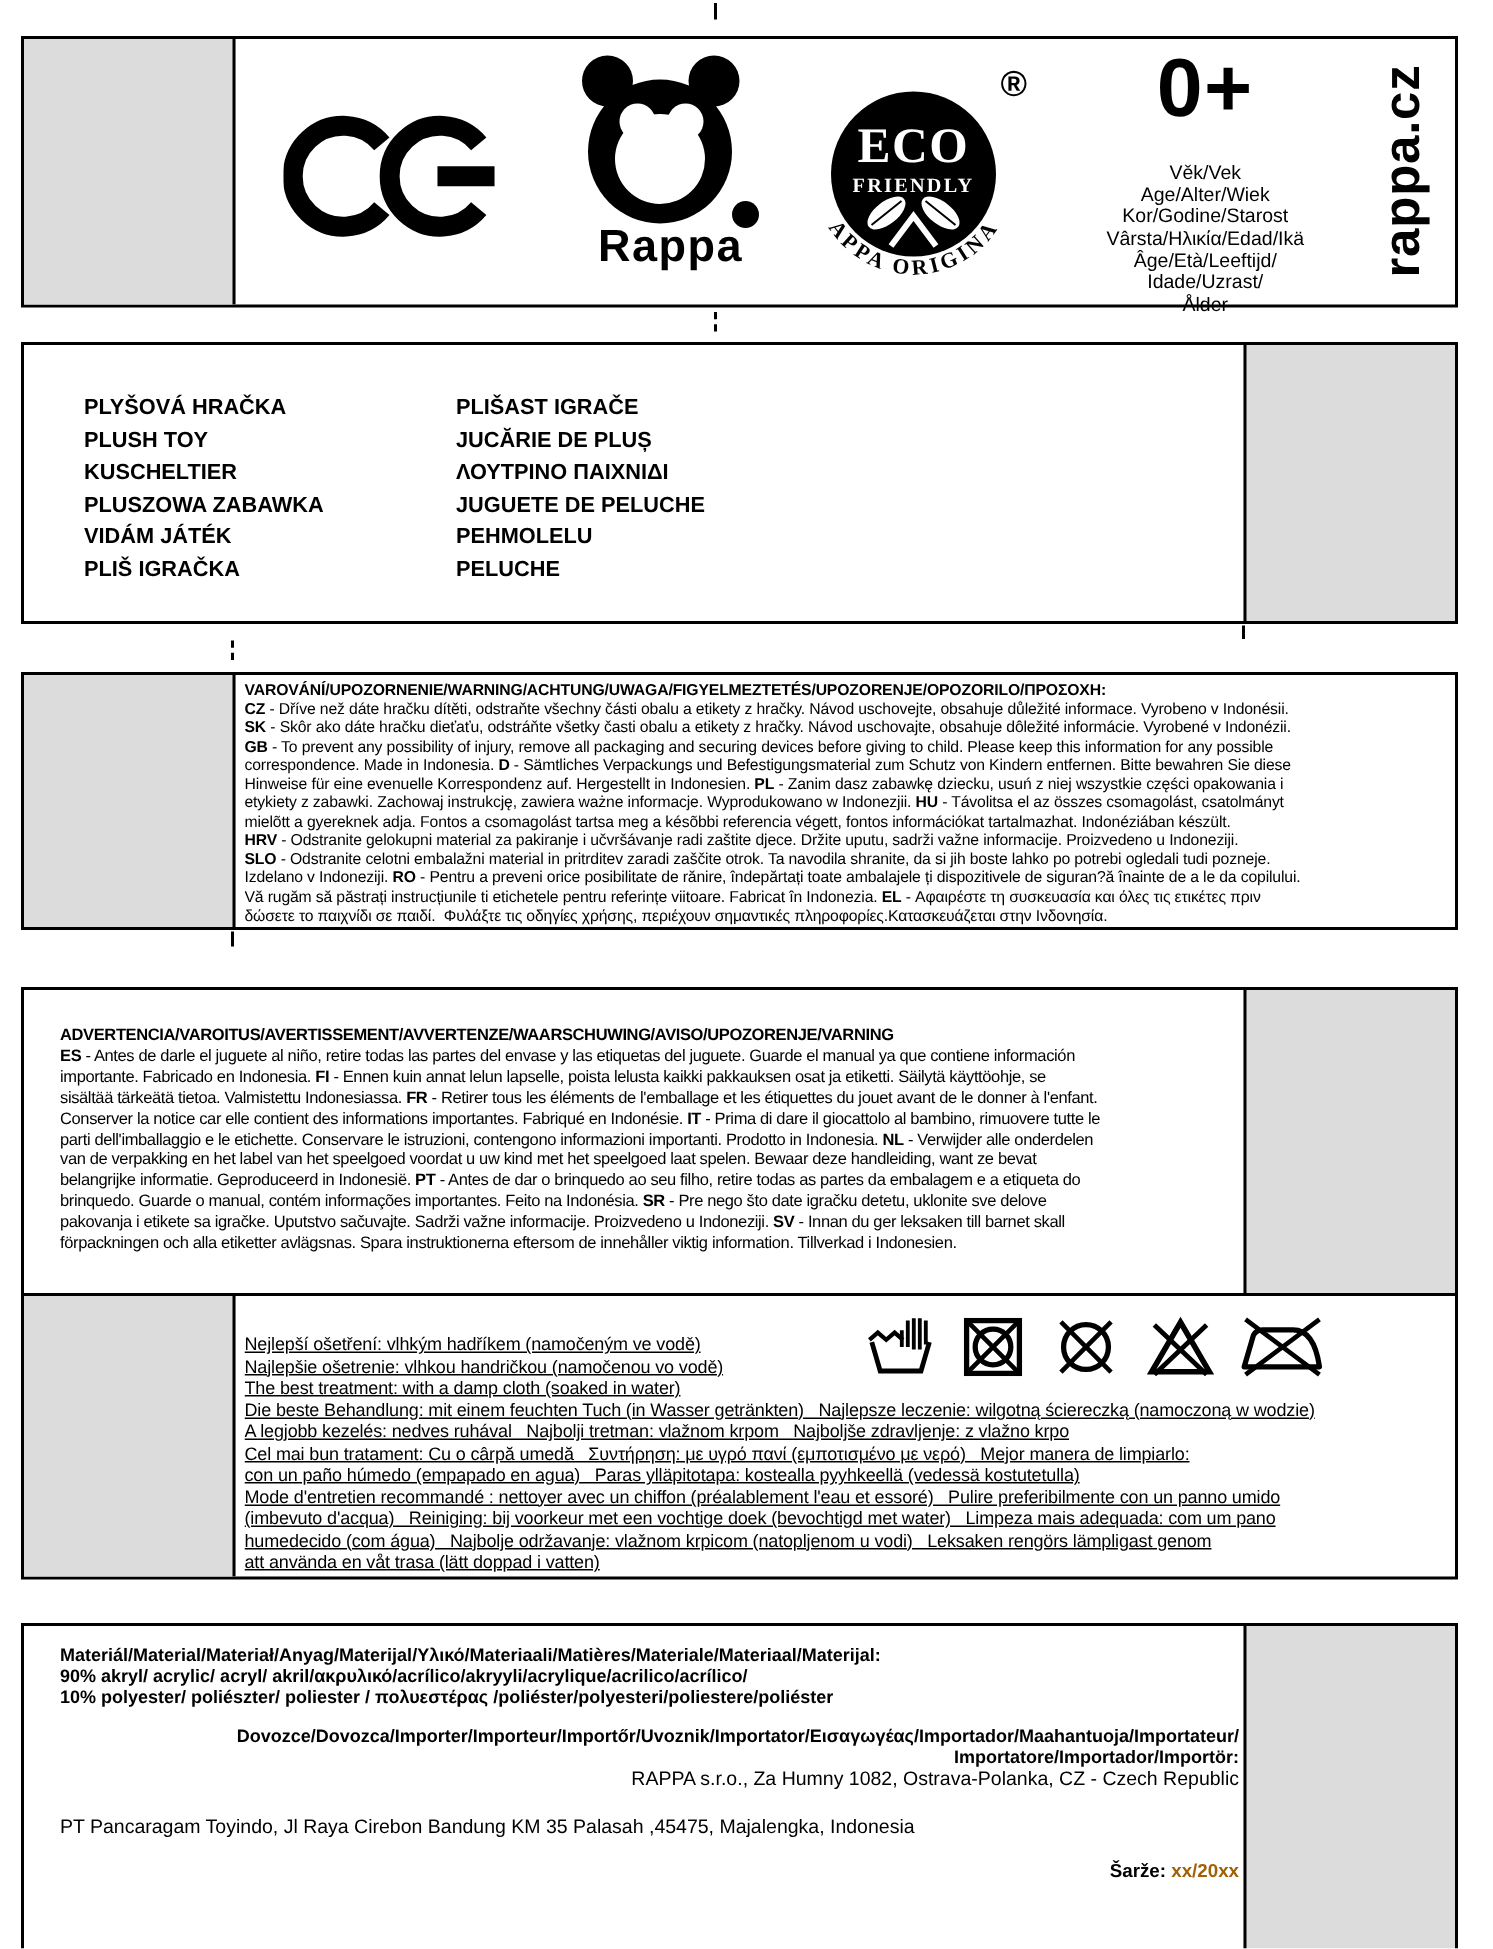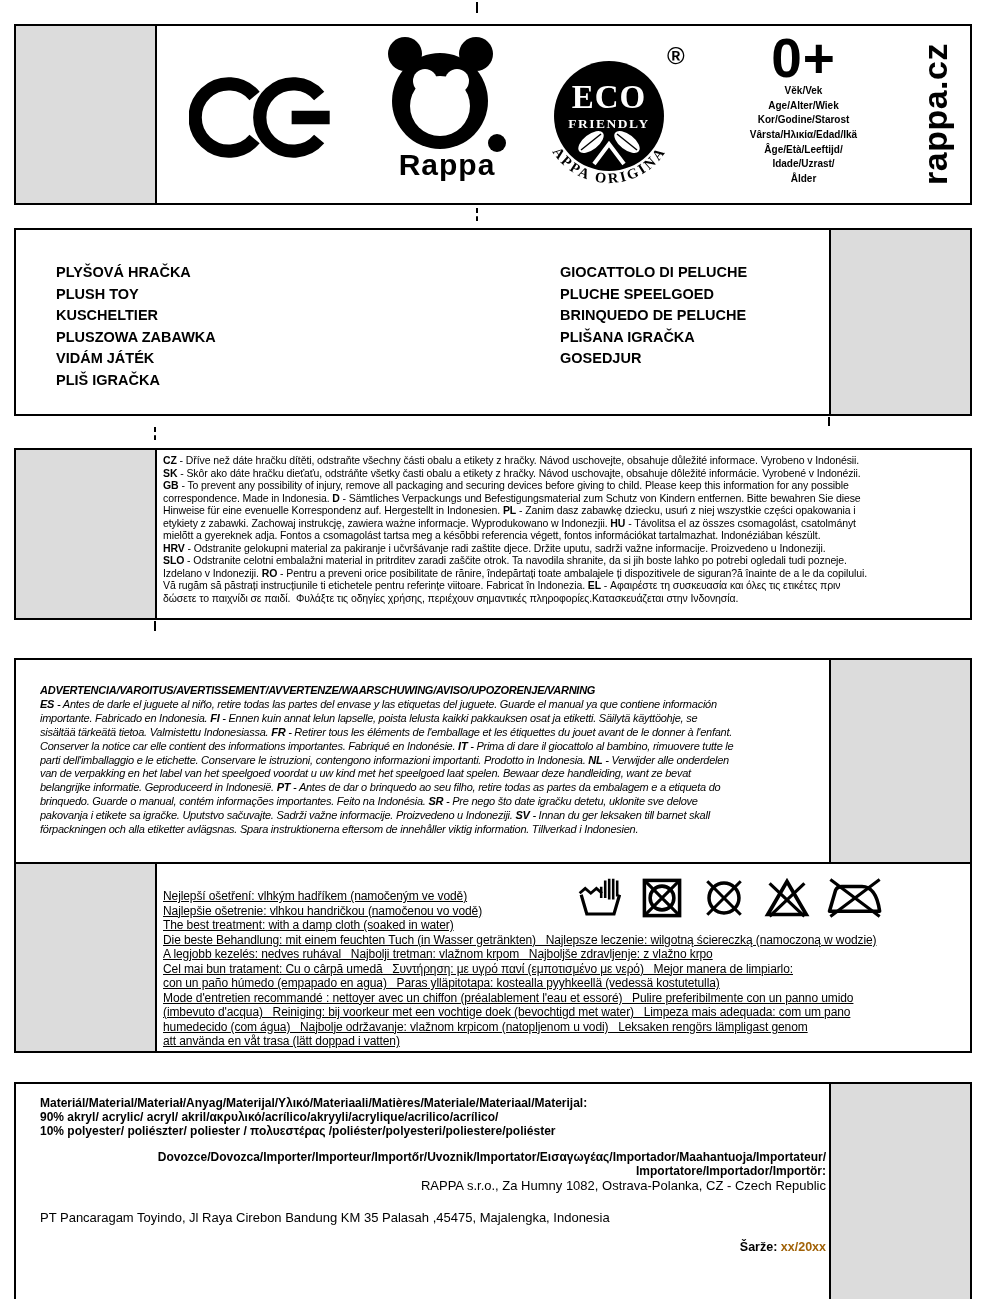--- a/index.html
+++ b/index.html
@@ -15,39 +15,39 @@
   
   #box1 { left:14px; top:24px; width:958px; height:181px; }
   #box1 .panel { left:0; top:0; width:141px; height:100%; border-right:2px solid #000; }
   .ce-wrap   { position:absolute; left:173px; top:43px; }
   .bear-wrap { position:absolute; left:366px; top:8px; }
   .bear-word { position:absolute; left:365px; top:122px; width:132px; text-align:center;
                font-size:30px; font-weight:bold; letter-spacing:1px; }
   .eco-wrap  { position:absolute; left:528px; top:10px; }
   .age-block { position:absolute; left:700px; top:6px; width:175px; text-align:center; }
   .age-rating{ font-size:55px; font-weight:800; line-height:0.95; letter-spacing:1px; }
-  .age-labels{ font-size:10px; font-weight:bold; line-height:14.6px; white-space:pre; }
+  .age-labels{ font-size:13px; font-weight:normal; line-height:14.6px; white-space:pre;margin-top:24px; }
   .site-vert { position:absolute; left:835px; top:68px; width:170px; height:40px;
                transform:rotate(-90deg); font-size:34px; font-weight:800; text-align:center;
                letter-spacing:0.5px; }
 
   
   #box2 { left:14px; top:228px; width:958px; height:188px; }
   #box2 .panel { left:813px; top:0; width:141px; height:100%; border-left:2px solid #000; }
   .names { position:absolute; top:32px; font-size:14.5px; font-weight:bold; line-height:21.5px; }
   #col1 { left:40px; } #col2 { left:288px; } #col3 { left:544px; }
 
   
   #box3 { left:14px; top:448px; width:958px; height:172px; }
   #box3 .panel { left:0; top:0; width:141px; height:100%; border-right:2px solid #000; }
   #box3 .txt { position:absolute; left:147px; top:4px; width:806px;
                font-size:10.5px; letter-spacing:-0.1px; line-height:12.55px; }
 
   
-  #box4 { left:14px; top:658px; width:958px; height:221px;font-style:italic; }
+  #box4 { left:14px; top:658px; width:958px; height:221px; }
   #box4 .panel { left:813px; top:0; width:141px; height:100%; border-left:2px solid #000; }
   #box4 .txt { position:absolute; left:24px; top:24px; width:786px;
                font-size:11px; letter-spacing:-0.25px; line-height:13.9px; }
 
   
   #box5 { left:14px; top:862px; width:958px; height:191px; }
   #box5 .panel { left:0; top:0; width:141px; height:100%; border-right:2px solid #000; }
   #box5 .txt { position:absolute; left:147px; top:25px; width:806px;
                font-size:12px; letter-spacing:-0.1px; line-height:14.5px;text-decoration:underline; }
   .care-symbols { position:absolute; left:562px; top:12px; display:flex; gap:13px; align-items:flex-start; }
@@ -144,31 +144,33 @@
     <div class="site-vert">rappa.cz</div>
   </div>
 
   <div class="box" id="box2">
     <div class="names pre" id="col1">PLYŠOVÁ HRAČKA
 PLUSH TOY
 KUSCHELTIER
 PLUSZOWA ZABAWKA
 VIDÁM JÁTÉK
 PLIŠ IGRAČKA</div>
-    <div class="names pre" id="col3">GIOCATTOLO DI PELUCHE
-PLUCHE SPEELGOED
-BRINQUEDO DE PELUCHE
-PLIŠANA IGRAČKA
-GOSEDJUR</div>
+    <div class="names pre" id="col2">PLIŠAST IGRAČE
+JUCĂRIE DE PLUȘ
+ΛΟΥΤΡΙΝΟ ΠΑΙΧΝΙΔΙ
+JUGUETE DE PELUCHE
+PEHMOLELU
+PELUCHE</div>
     <div class="panel"></div>
   </div>
 
   <div class="box" id="box3">
     <div class="panel"></div>
     <div class="txt">
+      <div class="b pre">VAROVÁNÍ/UPOZORNENIE/WARNING/ACHTUNG/UWAGA/FIGYELMEZTETÉS/UPOZORENJE/OPOZORILO/ΠΡΟΣΟΧΗ:</div>
       <div class="pre"><b>CZ</b> - Dříve než dáte hračku dítěti, odstraňte všechny části obalu a etikety z hračky. Návod uschovejte, obsahuje důležité informace. Vyrobeno v Indonésii.
 <b>SK</b> - Skôr ako dáte hračku dieťaťu, odstráňte všetky časti obalu a etikety z hračky. Návod uschovajte, obsahuje dôležité informácie. Vyrobené v Indonézii.
 <b>GB</b> - To prevent any possibility of injury, remove all packaging and securing devices before giving to child. Please keep this information for any possible
 correspondence. Made in Indonesia. <b>D</b> - Sämtliches Verpackungs und Befestigungsmaterial zum Schutz von Kindern entfernen. Bitte bewahren Sie diese
 Hinweise für eine evenuelle Korrespondenz auf. Hergestellt in Indonesien. <b>PL</b> - Zanim dasz zabawkę dziecku, usuń z niej wszystkie części opakowania i
 etykiety z zabawki. Zachowaj instrukcję, zawiera ważne informacje. Wyprodukowano w Indonezjii. <b>HU</b> - Távolitsa el az összes csomagolást, csatolmányt
 mielõtt a gyereknek adja. Fontos a csomagolást tartsa meg a késõbbi referencia végett, fontos információkat tartalmazhat. Indonéziában készült.
 <b>HRV</b> - Odstranite gelokupni material za pakiranje i učvršávanje radi zaštite djece. Držite uputu, sadrži važne informacije. Proizvedeno u Indoneziji.
 <b>SLO</b> - Odstranite celotni embalažni material in pritrditev zaradi zaščite otrok. Ta navodila shranite, da si jih boste lahko po potrebi ogledali tudi pozneje.
 Izdelano v Indoneziji. <b>RO</b> - Pentru a preveni orice posibilitate de rănire, îndepărtați toate ambalajele ți dispozitivele de siguran?ă înainte de a le da copilului.

